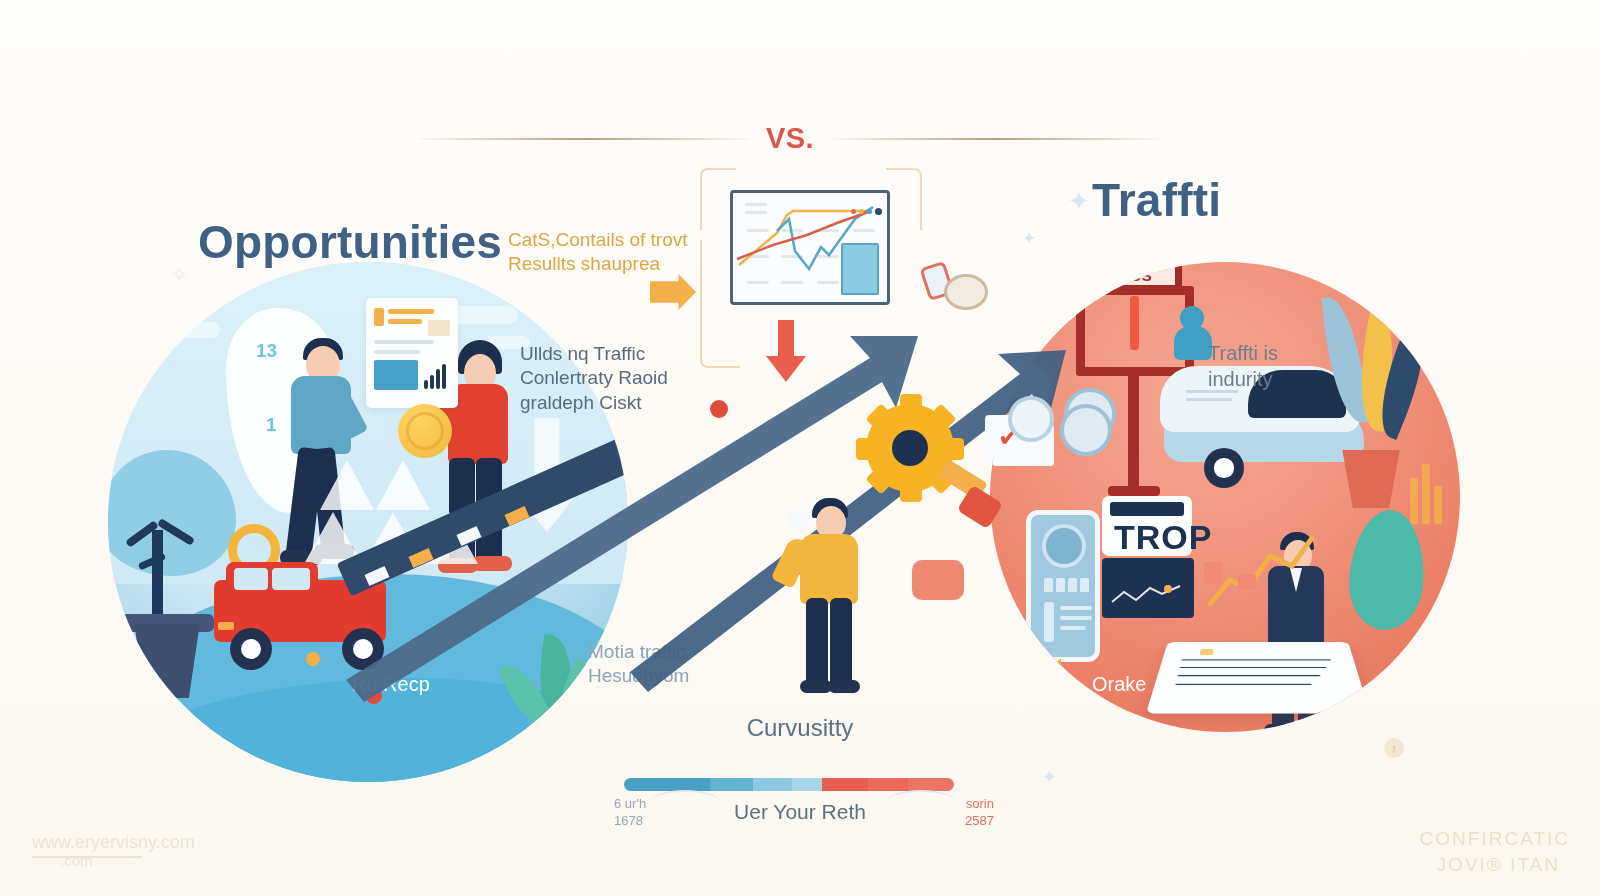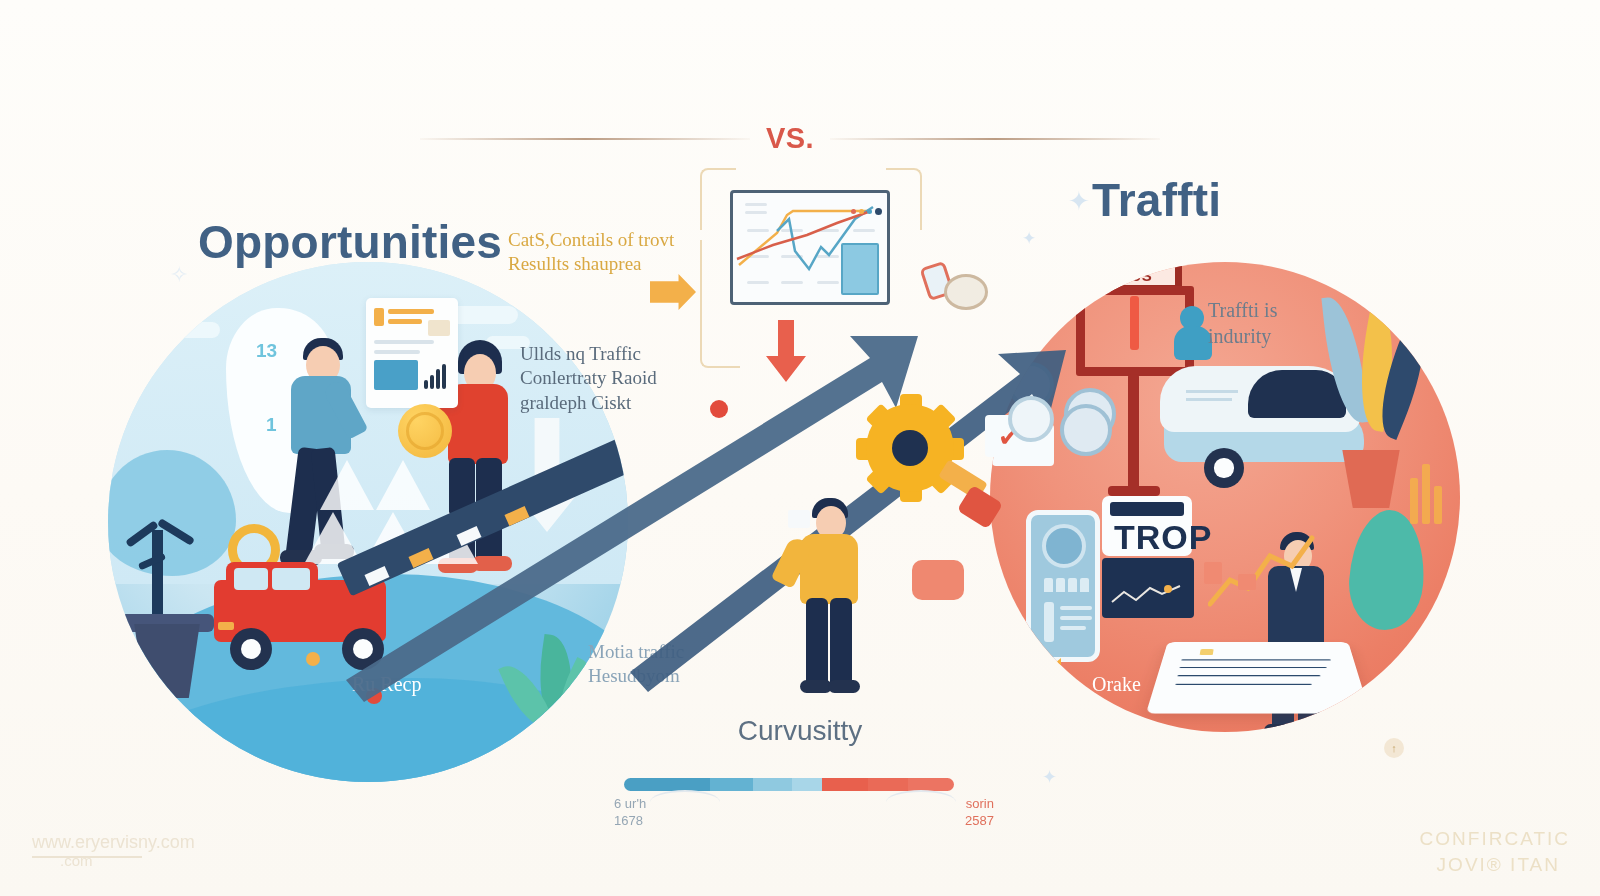--- a/index.html
+++ b/index.html
@@ -141,29 +141,29 @@
 
   
   .gear { position:absolute; }
   .gear-core { position:absolute; border-radius:50%; background:#f6b323; }
   .gear-hole { position:absolute; border-radius:50%; background:#1f3150; }
   .gear-tooth { position:absolute; background:#f6b323; border-radius:4px; }
 
   .stand-person { position:absolute; }
 
   
-  .art-text { position:absolute; line-height:1.28;font-family:Liberation Serif, serif; }
+  .art-text { position:absolute; line-height:1.28; }
   .t-gold  { color:#d9a842; font-size:19px; }
   .t-slate { color:#5a6b7c; font-size:19px; }
-  .t-grey  { color:#6e7d8c; font-size:20px; }
+  .t-grey  { color:#6e7d8c; font-size:20px;margin-top:43px; }
   .t-white { color:#ffffff; font-size:20px; }
 
   
   #bottom-block { position:absolute; left:600px; top:712px; width:400px; }
-  .bb-title { text-align:center; color:#5d7083; font-size:28px; line-height:1.35; }
+  .bb-title { text-align:center; color:#5d7083; font-size:24px; line-height:1.35; }
   .bar-track { position:absolute; left:24px; top:66px; width:330px; height:13px;
                border-radius:8px; overflow:hidden; display:flex; }
   .bar-seg { height:100%; }
   .bb-end { position:absolute; top:84px; font-size:13px; line-height:1.3; }
   .bb-left { left:14px; color:#95a6b4; }
   .bb-right { right:6px; color:#e0705c; text-align:right; }
   .bb-center { position:absolute; left:0; top:88px; width:400px; text-align:center;
                color:#5d7083; font-size:21px; }
   .bb-swoosh { position:absolute; border-top:2px solid #e3e9ee; border-radius:50%;
                width:70px; height:24px; }
@@ -506,20 +506,21 @@
     <div class="bb-swoosh" style="left:286px;top:78px;transform:scaleX(-1);"></div>
 
     <div class="bb-end bb-left">
       <div>6 ur'h</div>
       <div>1678</div>
     </div>
     <div class="bb-end bb-right">
       <div>sorin</div>
       <div>2587</div>
     </div>
+    <div class="bb-center">Uer Your Reth</div>
   </div>
 
   <div class="wm" id="wm-left">www.eryervisny.com</div>
   <div id="wm-left-rule"></div>
   <div class="wm" id="wm-left2">.com</div>
 
   <div class="wm" id="wm-right">CONFIRCATIC</div>
   <div class="wm" id="wm-right2">JOVI® ITAN</div>
 
   <div class="badge-dot">↑</div>

